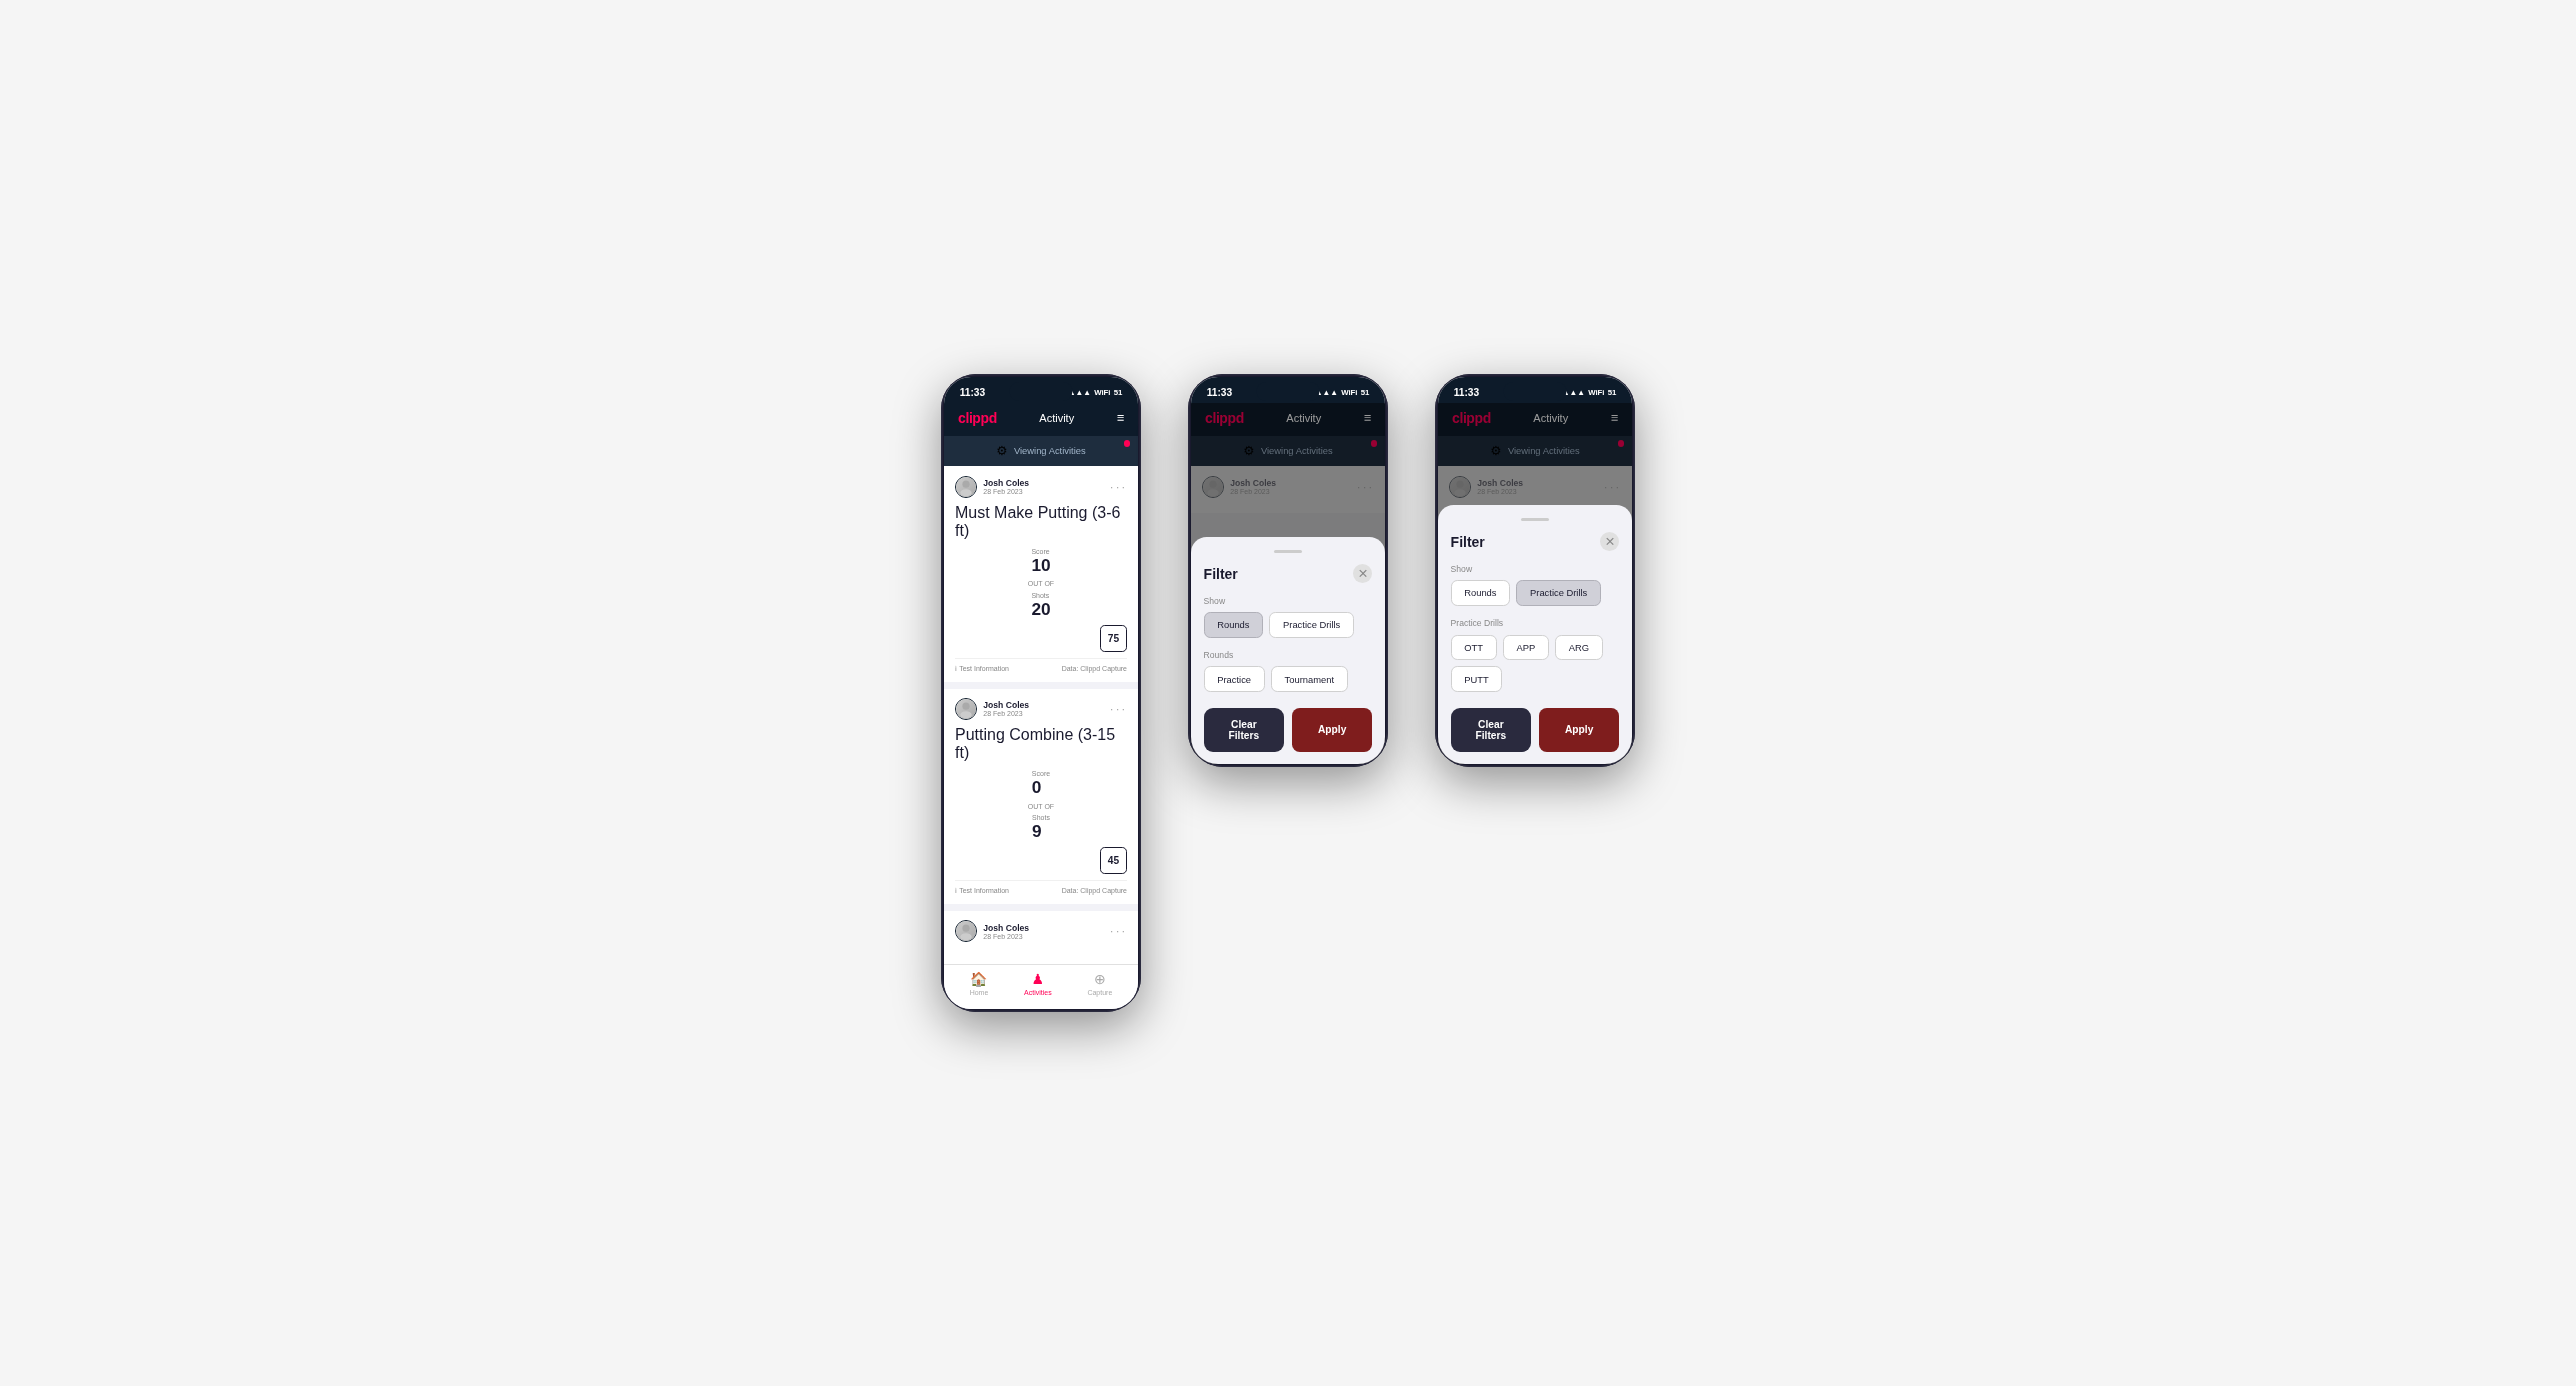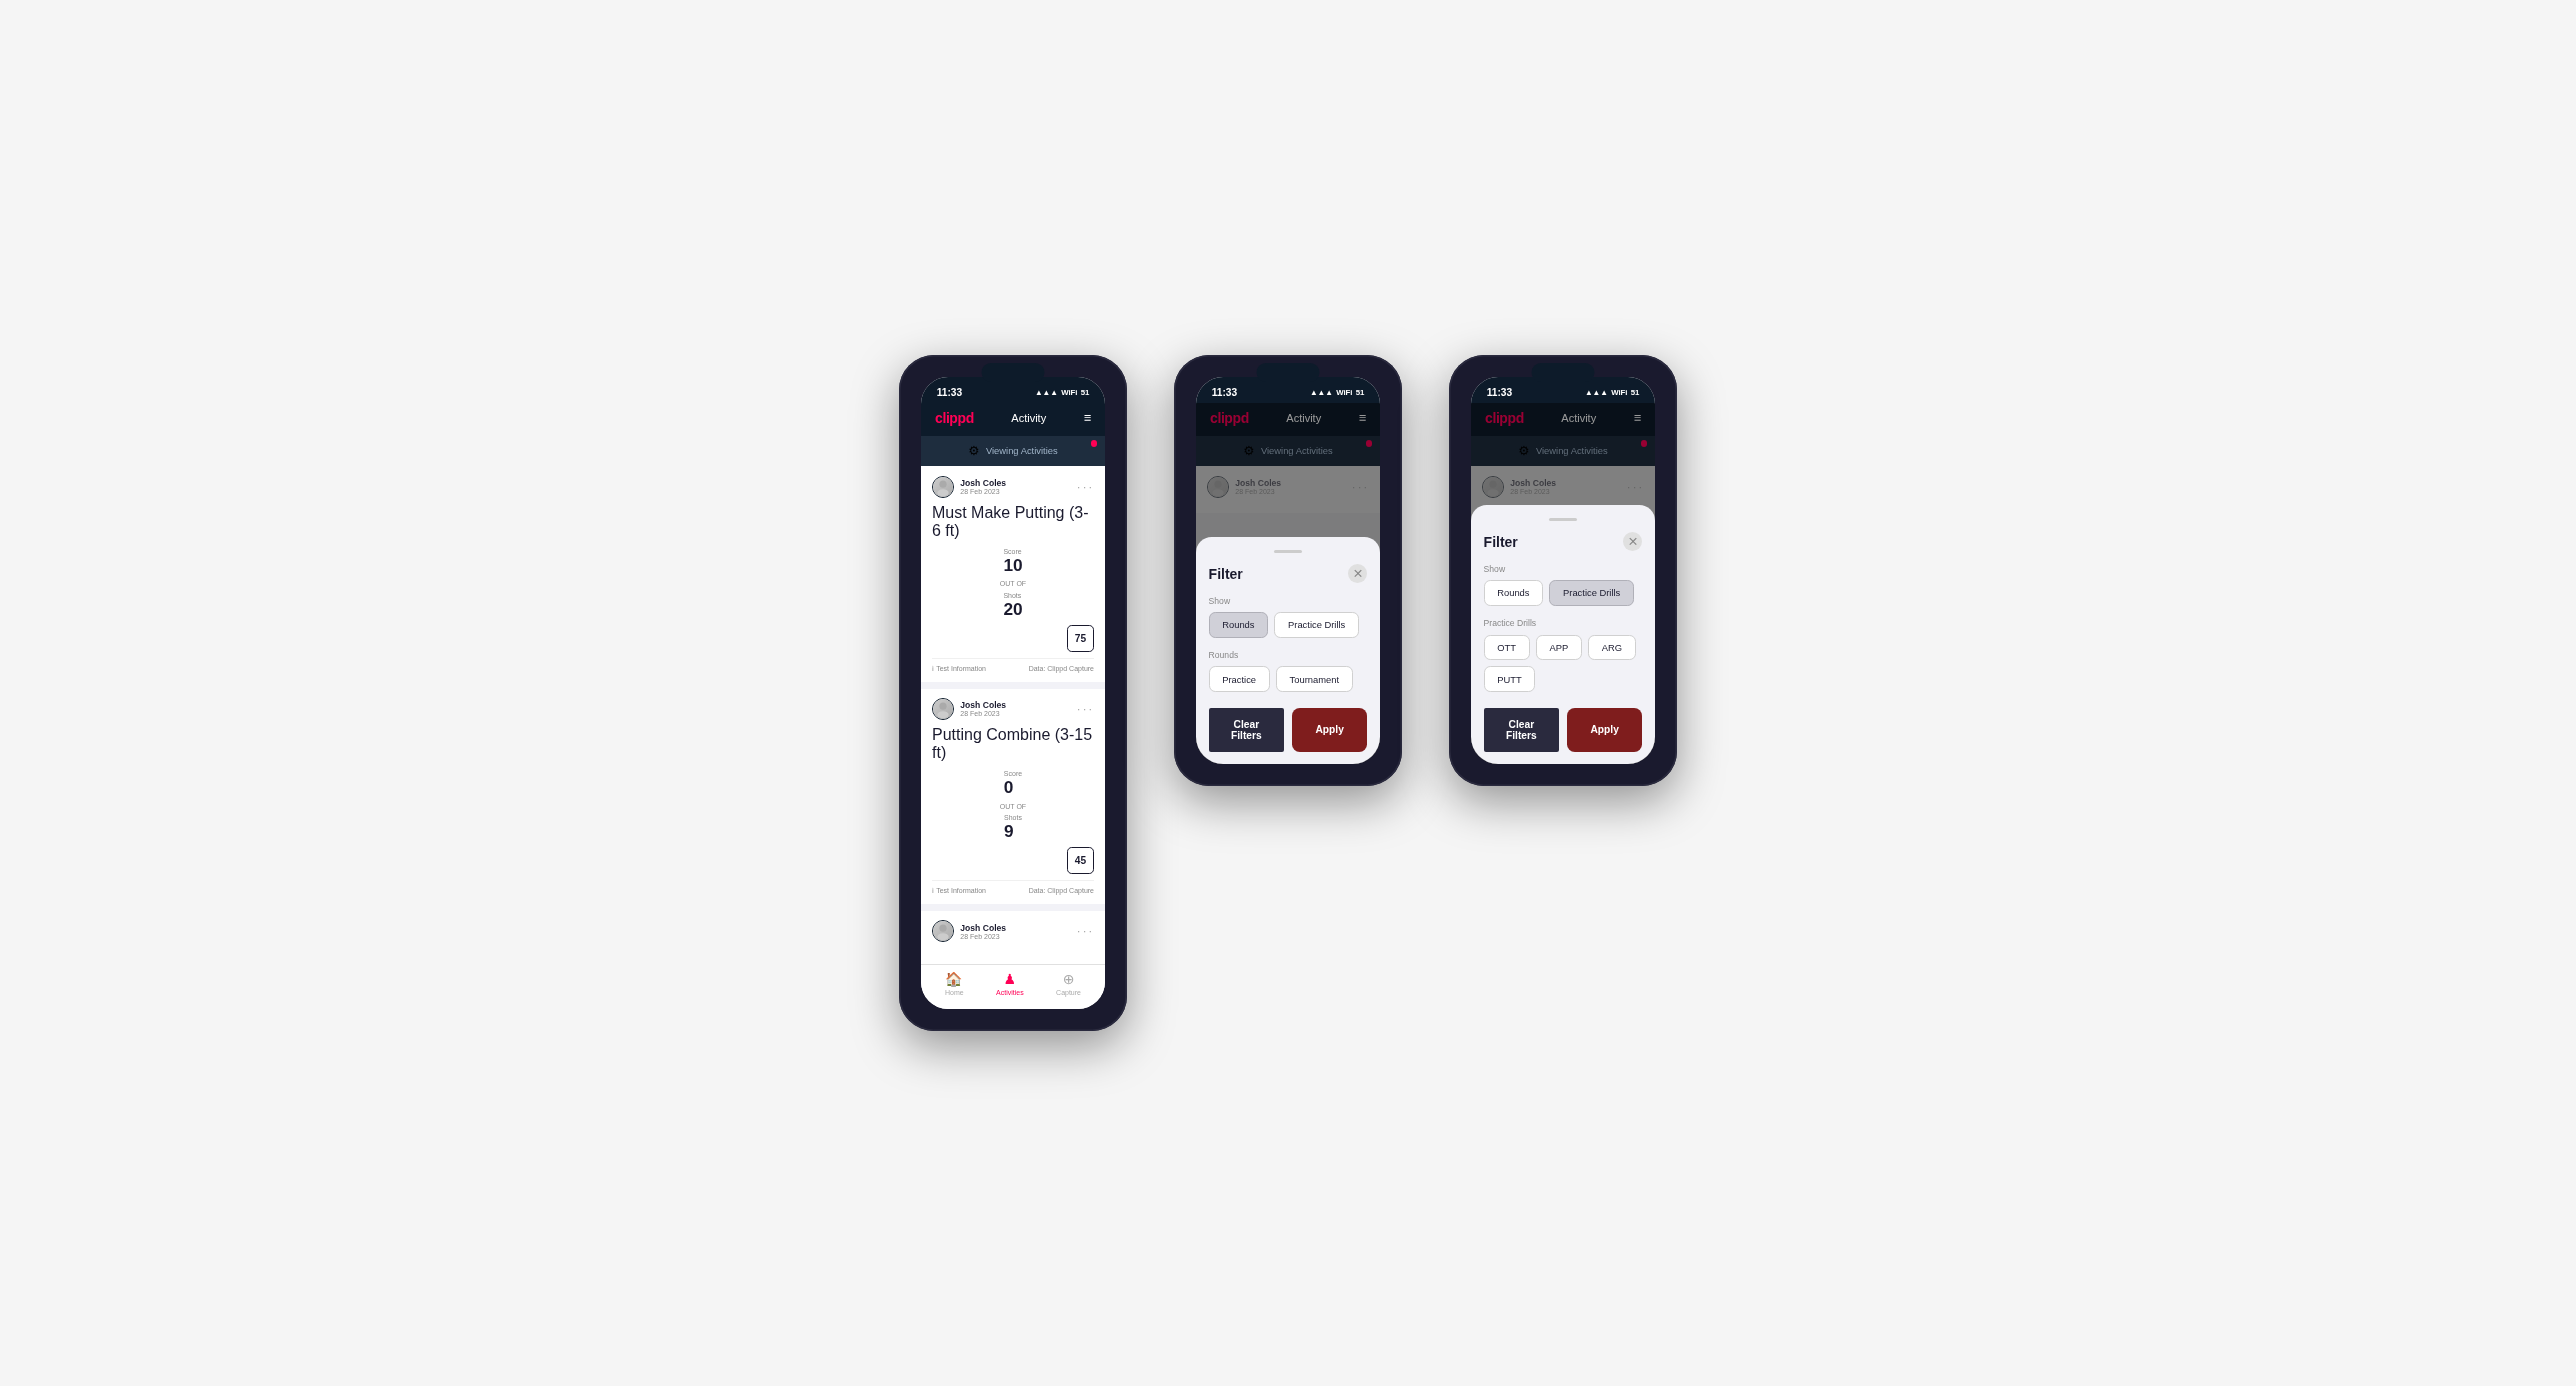--- a/index.html
+++ b/index.html
@@ -12,24 +12,24 @@
       font-family: -apple-system, BlinkMacSystemFont, 'Segoe UI', sans-serif;
     }
     .scene {
       display: flex;
       gap: 47px;
       align-items: flex-start;
       padding: 47px 31px;
     }
     
     .phone {
-      width: 228px;
+      width: 200px;
       background: #1a1a2e;
       border-radius: 35px;
-      padding: 22px;
+      padding: 3px;
       box-shadow: 0 15.7px 47px rgba(0,0,0,0.4), inset 0 0 0 1.6px #2a2a3e;
       position: relative;
     }
     .phone-inner {
       background: #fff;
       border-radius: 27px;
       overflow: hidden;
       position: relative;
     }
     
@@ -230,21 +230,21 @@
       display: flex;
       gap: 7.8px;
       margin-top: 15.7px;
     }
     .btn-clear {
       flex: 1;
       padding: 11px;
       background: #2a2a3e;
       color: #fff;
       border: none;
-      border-radius: 2px;
+      border-radius: 9px;
       font-size: 10.2px;
       font-weight: 600;
       cursor: pointer;
     }
     .btn-apply {
       flex: 1;
       padding: 11px;
       background: #7f1d1d;
       color: #fff;
       border: none;

